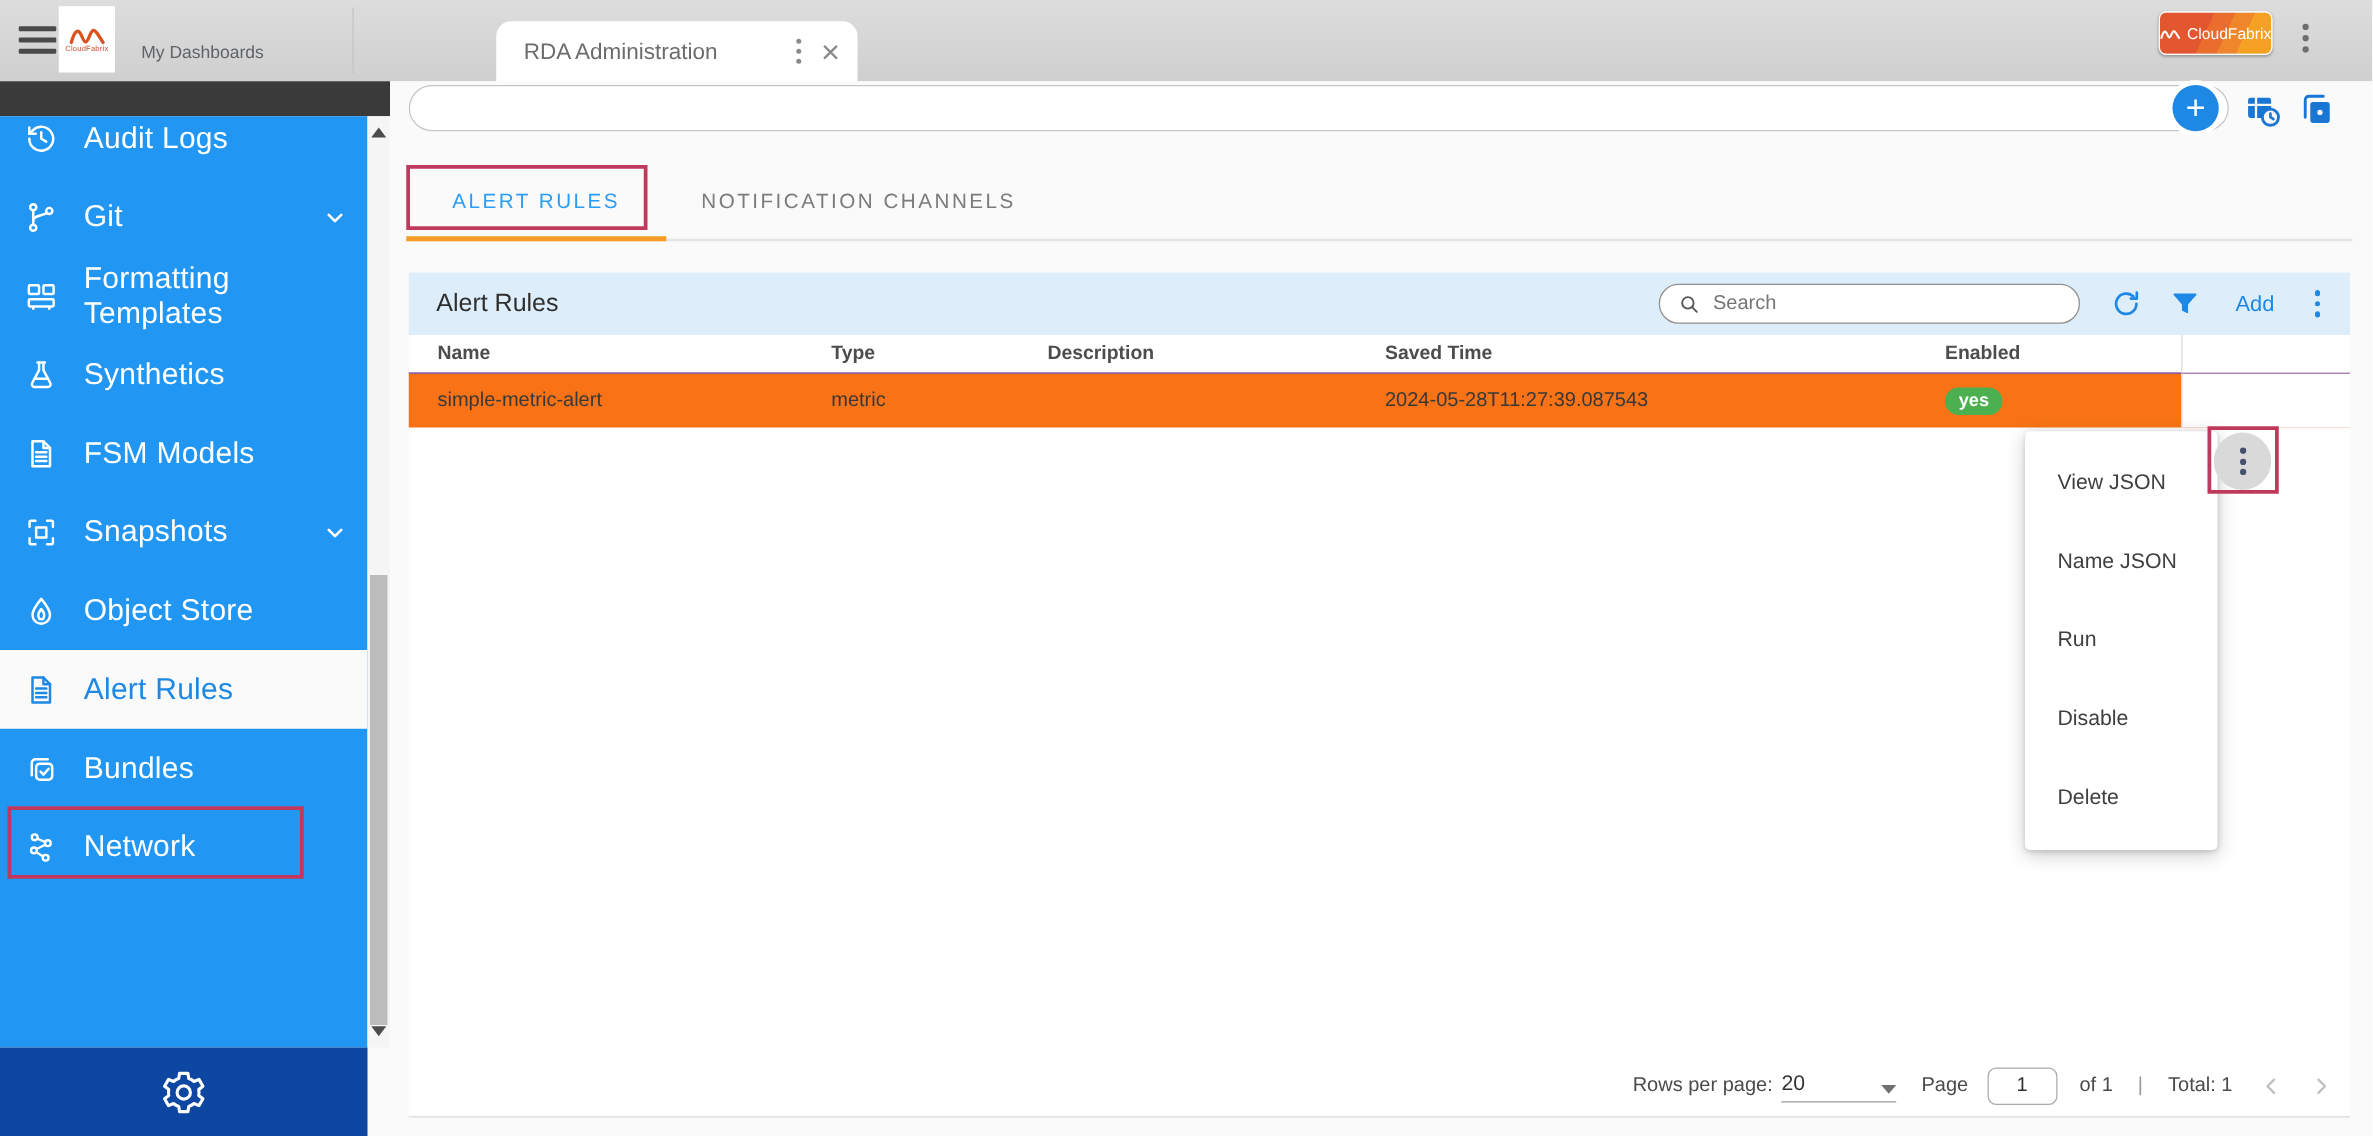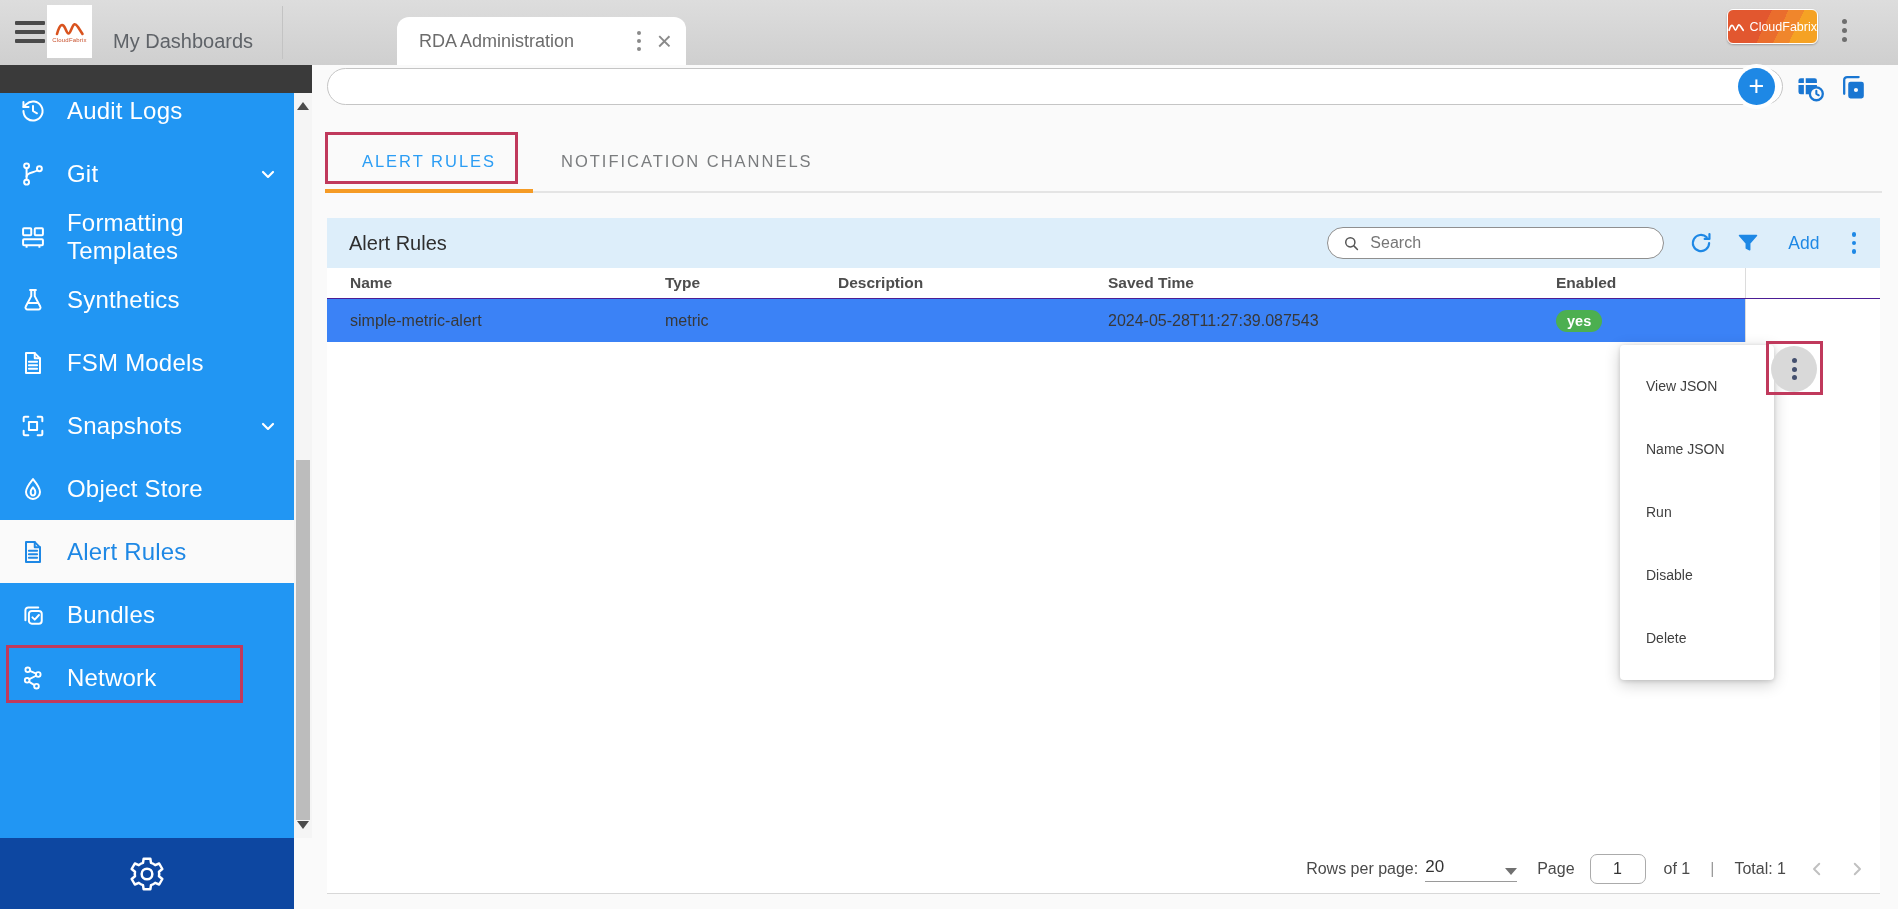--- a/index.html
+++ b/index.html
@@ -8,21 +8,21 @@
 
   
   .topbar { position:absolute; left:0; top:0; width:1898px; height:65px;
             background:linear-gradient(#dddddd,#cfcfcf); }
   .hamburger { position:absolute; left:15px; top:21px; width:30px; cursor:pointer; }
   .hamburger i { display:block; width:30px; height:4px; background:#4a4a4a; margin-bottom:5px; border-radius:1px; }
   .logo-tile { position:absolute; left:47px; top:5px; width:45px; height:53px; background:#fff;
                display:flex; flex-direction:column; align-items:center; justify-content:center; }
   .logo-caption { font-size:6px; color:#c8502c; margin-top:1px; letter-spacing:0.2px; }
   .dash-label { position:absolute; left:113px; top:0; height:82px; display:flex; align-items:center;
-                font-size:20px; color:#5f6368; }
+                font-size:14px; color:#5f6368; }
   .tb-divider { position:absolute; left:282px; top:6px; width:1px; height:53px; background:#c3c3c3; }
   .browser-tab { position:absolute; left:397px; top:17px; width:289px; height:48px; background:#fff;
                  border-radius:12px 12px 0 0; display:flex; align-items:center; padding:0 14px 0 22px; }
   .tab-title { font-size:18px; color:#6c6c6c; flex:1; }
   .kebab { display:inline-flex; flex-direction:column; gap:4px; cursor:pointer; }
   .kebab i { width:4px; height:4px; border-radius:50%; background:currentColor; }
   .tab-kebab { color:#8a8a8a; margin-right:16px; }
   .tab-close { font-size:26px; color:#8a8a8a; line-height:20px; cursor:pointer; }
   .brand-btn { position:absolute; left:1727px; top:9px; width:91px; height:35px; border-radius:6px;
                border:1px solid #fff;
@@ -89,21 +89,21 @@
   .icon-filter { margin-left:22px; width:24px; height:24px; }
   .icon-filter svg { width:24px; height:24px; }
   .add-link { margin-left:28px; color:#1e88e5; font-size:17.5px; cursor:pointer; text-decoration:none; }
   .ph-kebab { margin-left:32px; color:#1e88e5; }
   .ph-kebab i { width:4.5px; height:4.5px; }
 
   .tbl-head, .tbl-row { display:grid; grid-template-columns:315px 173px 270px 448px 189px 1fr;
                         padding-left:23px; align-items:center; }
   .tbl-head { height:31px; border-bottom:1px solid #4c1d95; }
   .th { font-size:15.5px; font-weight:700; color:#4d4d4d; }
-  .tbl-row { height:43px; background:#3b82f6; cursor:pointer; }
+  .tbl-row { height:43px; background:#f97316; cursor:pointer; }
   .td { font-size:16px; color:#383838; }
   .cell-actions { height:100%; background:#fff; border-left:1px solid #dcdcdc; }
   .badge { display:inline-block; background:#4caf50; color:#fff; font-size:14.5px; font-weight:700;
            padding:3px 11px; border-radius:12px; }
 
   .pagination { position:absolute; right:14px; bottom:9px; display:flex; align-items:center;
                 font-size:16px; color:#4a4a4a; }
   .rpp-select { display:inline-flex; align-items:flex-end; justify-content:space-between; width:92px;
                 margin-left:7px; border-bottom:1.5px solid #9a9a9a; padding-bottom:4px; cursor:pointer;
                 color:#333; font-size:17px; }
@@ -119,21 +119,21 @@
   .pg-chev svg { width:18px; height:18px; display:block; }
 
   
   .row-kebab { position:absolute; left:1459px; top:281px; width:46px; height:46px; border-radius:50%;
                background:#d9d9d9; display:flex; align-items:center; justify-content:center; cursor:pointer; z-index:6; }
   .row-kebab .kebab { color:#44506e; gap:3.5px; }
   .row-kebab .kebab i { width:5px; height:5px; }
   .row-menu { position:absolute; left:1308px; top:280px; width:154px; height:335px; background:#fff;
               border-radius:4px; padding:9px 0; z-index:5;
               box-shadow:0 4px 16px rgba(0,0,0,.2), 0 1px 4px rgba(0,0,0,.14); }
-  .menu-item { height:63px; display:flex; align-items:center; padding-left:26px; font-size:14px;
+  .menu-item { height:63px; display:flex; align-items:center; padding-left:26px; font-size:17px;
                color:#3f3f3f; cursor:pointer; }
 
   
   .annotate { position:absolute; border:3px solid #c0395c; z-index:10; pointer-events:none; }
   .ann-sidebar { left:6px; top:645px; width:237px; height:58px; }
   .ann-tab { left:325px; top:132px; width:193px; height:52px; }
   .ann-kebab { left:1766px; top:341px; width:57px; height:54px; }
 </style>
 </head>
 <body>

